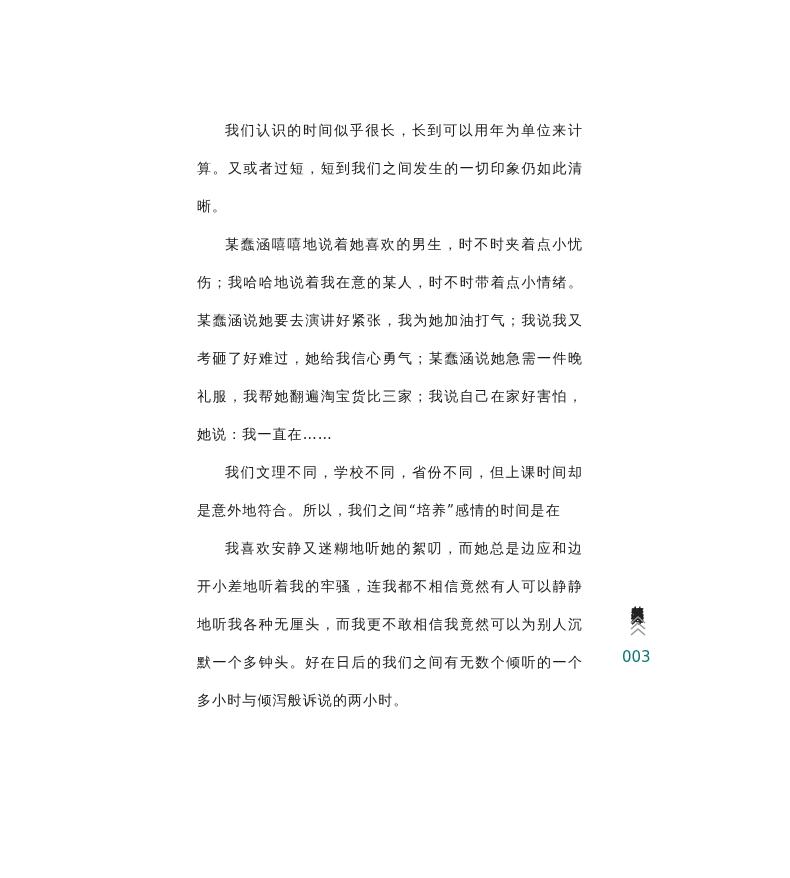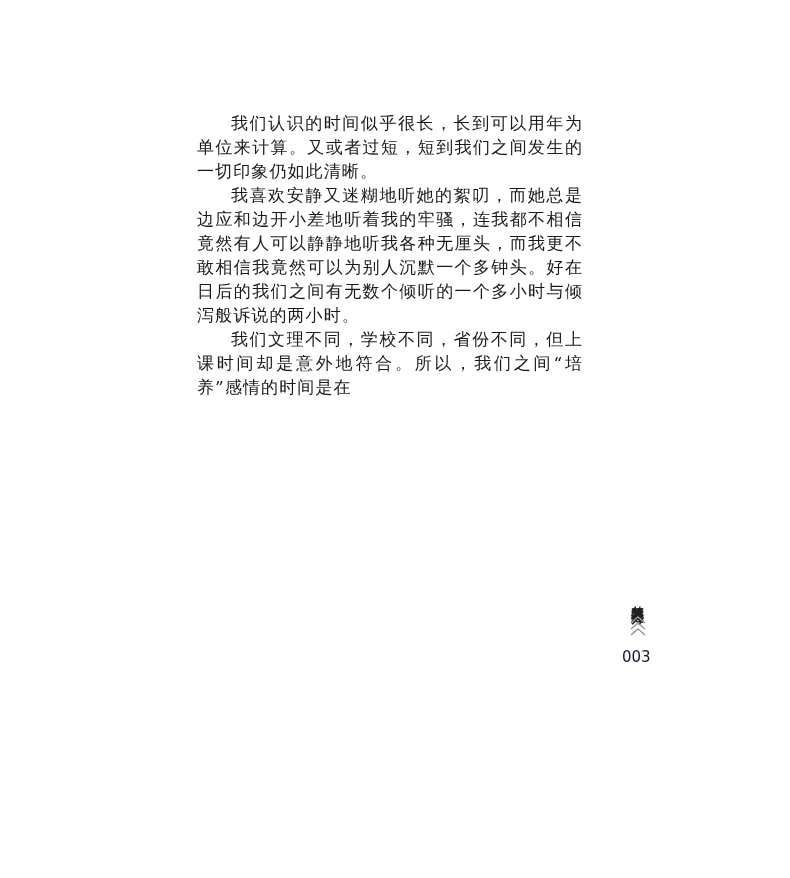--- a/index.html
+++ b/index.html
@@ -5,47 +5,48 @@
     html, body { margin: 0; padding: 0; }
     body {
       width: 790px; height: 878px; background: #ffffff; position: relative; overflow: hidden;
       font-family: "DejaVu Serif", "Liberation Serif", serif;
       color: #1a1a1a;
     }
     .page-body {
       position: absolute; left: 197px; top: 111px; width: 386px;
     }
     .para {
-      margin: 0; font-size: 17px; line-height: 24px;
+      margin: 0; font-size: 14px; line-height: 38px;
       text-indent: 2em; text-align: justify; letter-spacing: 1.1px;
       word-break: break-all;
     }
     .side {
       position: absolute; left: 626px; top: 596px; width: 24px;
       text-align: center;
     }
     .vtitle {
       font-family: "DejaVu Sans", "Liberation Sans", sans-serif;
       font-size: 12.5px; line-height: 17px; color: #222;
       writing-mode: vertical-rl; margin: 0 auto; letter-spacing: 1px;
       font-weight: bold;
     }
     .chev { margin-top: 12px; display: block; }
     .pagenum {
       font-family: "DejaVu Sans", "Liberation Sans", sans-serif;
-      font-size: 15px; color: #0f172a; margin-top: 8px; margin-left: -4px;
+      font-size: 15px; color: #0f766e; margin-top: 8px; margin-left: -4px;
     }
   </style>
 </head>
 <body>
 
 <div class="page-body">
   <p class="para">我们认识的时间似乎很长，长到可以用年为单位来计算。又或者过短，短到我们之间发生的一切印象仍如此清晰。</p>
+  <p class="para">某蠢涵嘻嘻地说着她喜欢的男生，时不时夹着点小忧伤；我哈哈地说着我在意的某人，时不时带着点小情绪。某蠢涵说她要去演讲好紧张，我为她加油打气；我说我又考砸了好难过，她给我信心勇气；某蠢涵说她急需一件晚礼服，我帮她翻遍淘宝货比三家；我说自己在家好害怕，她说：我一直在……</p>
+  <p class="para">我们文理不同，学校不同，省份不同，但上课时间却是意外地符合。所以，我们之间“培养”感情的时间是在</p>
   <p class="para">我喜欢安静又迷糊地听她的絮叨，而她总是边应和边开小差地听着我的牢骚，连我都不相信竟然有人可以静静地听我各种无厘头，而我更不敢相信我竟然可以为别人沉默一个多钟头。好在日后的我们之间有无数个倾听的一个多小时与倾泻般诉说的两小时。</p>
-  <p class="para">我们文理不同，学校不同，省份不同，但上课时间却是意外地符合。所以，我们之间“培养”感情的时间是在</p>
 </div>
 
 <div class="side">
   <div class="vtitle">梦想照亮远方</div>
   <svg class="chev" width="24" height="26" viewBox="0 0 24 26">
     <g fill="none" stroke="#9a9a9a" stroke-width="1.6">
       <polyline points="5,9 12,3 19,9"></polyline>
       <polyline points="5,15 12,9 19,15"></polyline>
       <polyline points="5,21 12,15 19,21"></polyline>
     </g>

